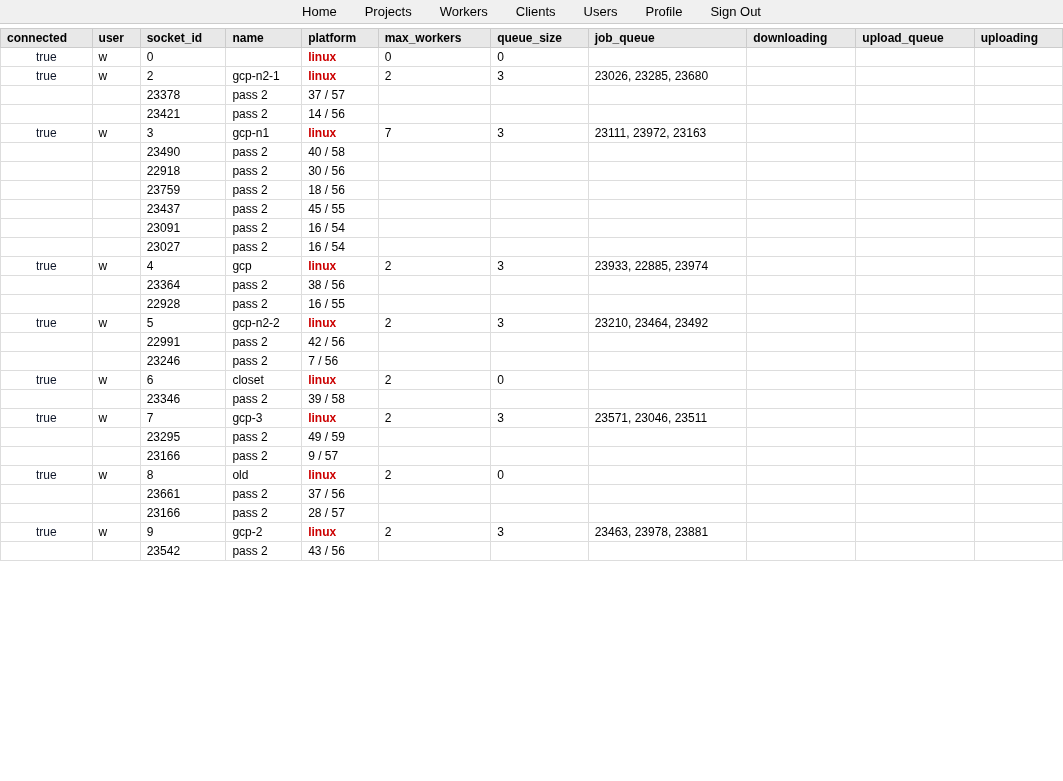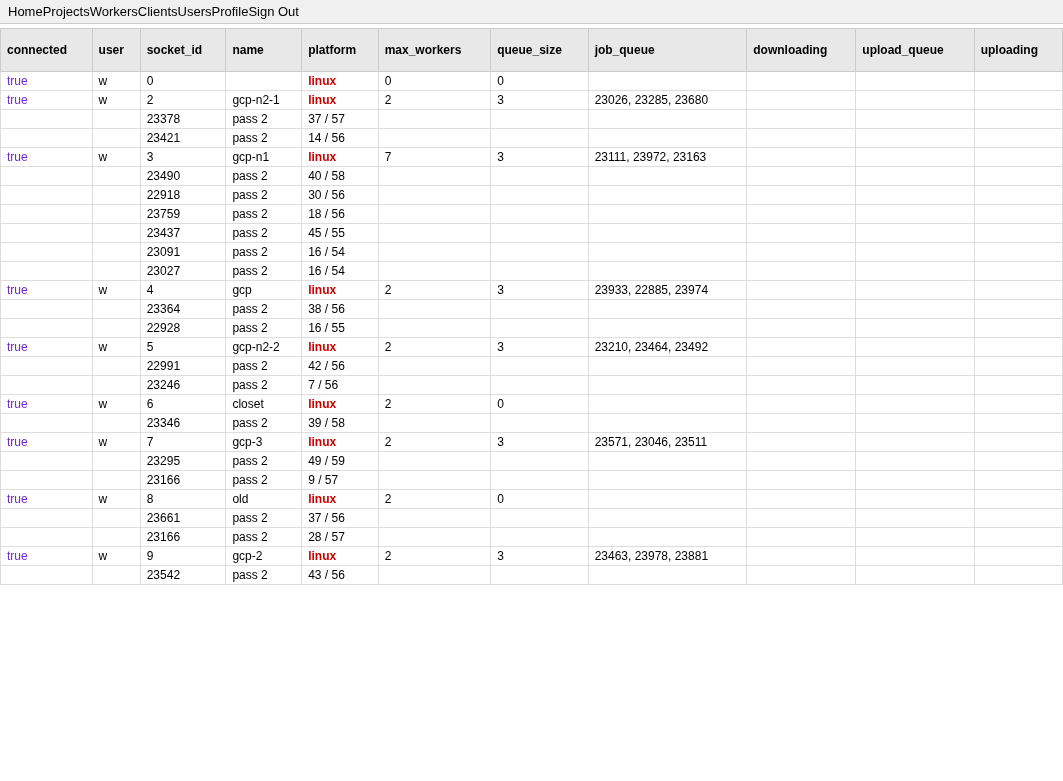--- a/index.html
+++ b/index.html
@@ -3,22 +3,23 @@
   <meta charset="utf-8">
   <style>
     * { margin: 0; padding: 0; box-sizing: border-box; }
     body { font-family: Arial, sans-serif; font-size: 13px; background: #fff; color: #000; }
 
     nav {
       background: #f0f0f0;
       border-bottom: 1px solid #ccc;
       padding: 4px 8px;
       display: flex;
-      gap: 0;
+      gap: 28px;
       align-items: center;
+      justify-content: center;
     }
     nav a {
       text-decoration: none;
       color: #000;
       font-size: 13px;
     }
     nav a.active { }
 
     .table-container {
       overflow-x: auto;
@@ -27,41 +28,41 @@
 
     table {
       border-collapse: collapse;
       width: 100%;
       font-size: 12px;
     }
 
     th {
       background: #e8e8e8;
       border: 1px solid #ccc;
-      padding: 14px 6px;
+      padding: 2px 6px;
       text-align: left;
       font-weight: bold;
       white-space: nowrap;
     }
 
     td {
       border: 1px solid #ddd;
       padding: 2px 6px;
       white-space: nowrap;
     }
 
     tr.worker-row td {
       background: #fff;
     }
 
     tr.sub-row td {
       background: #fff;
     }
 
-    .true-val { color: #6d28d9; }
+    .true-val { color: #0f172a; text-align: center; }
     .platform-val { color: #cc0000; font-weight: bold; }
   </style>
 </head>
 <body>
 
 <nav>
 <a href="#">Home</a>
     <a href="#">Projects</a>
     <a href="#">Workers</a>
     <a href="#" class="active">Clients</a>

